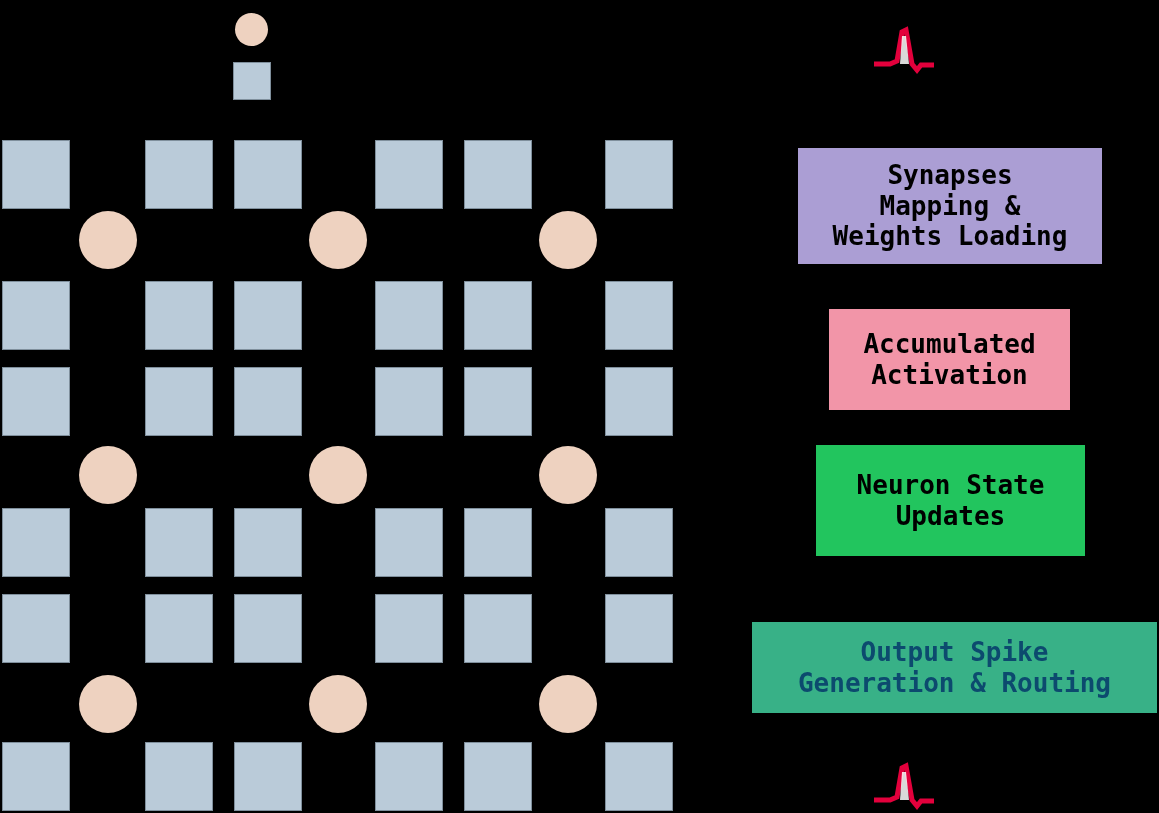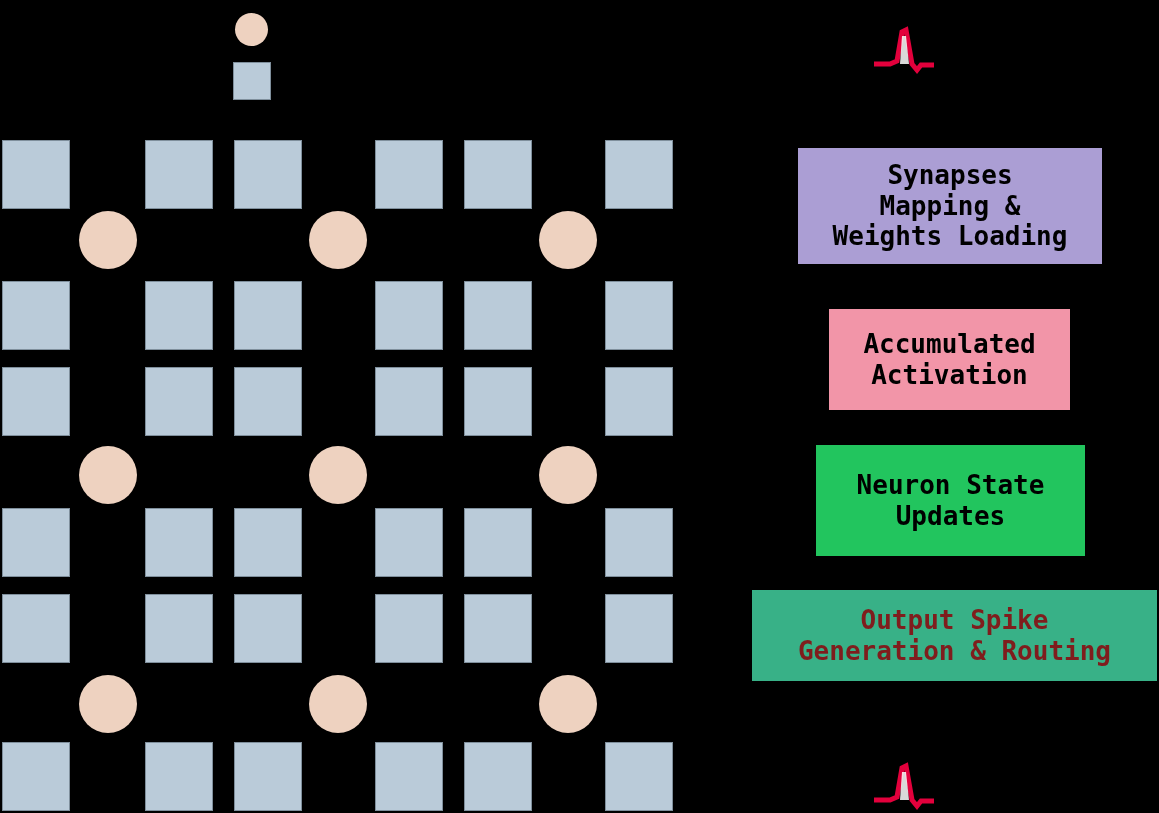--- a/index.html
+++ b/index.html
@@ -97,21 +97,21 @@
       <div class="circ" style="left: 539px; top: 675px; width: 58px; height: 58px; background: rgb(238, 210, 192);"></div>
     </div>
 
   <div class="label-box" id="box-0" style="left: 796px; top: 146px; width: 308px; height: 120px; background: rgb(171, 158, 212); font-size: 26px; color: rgb(0, 0, 0);">Synapses
 Mapping &amp;
 Weights Loading</div>
   <div class="label-box" id="box-1" style="left: 827px; top: 307px; width: 245px; height: 105px; background: rgb(242, 149, 168); font-size: 26px; color: rgb(0, 0, 0);">Accumulated
 Activation</div>
   <div class="label-box" id="box-2" style="left: 814px; top: 443px; width: 273px; height: 115px; background: #22c55e; font-size: 26px; color: rgb(0, 0, 0);">Neuron State
 Updates</div>
-  <div class="label-box" id="box-3" style="left: 750px; top: 588px; width: 409px; height: 95px; background: rgb(56, 177, 135); font-size: 26px; color: #7f1d1d;">Output Spike
+  <div class="label-box" id="box-3" style="left: 750px; top: 620px; width: 409px; height: 95px; background: rgb(56, 177, 135); font-size: 26px; color: #0c4a6e;">Output Spike
 Generation &amp; Routing</div>
 
   <svg class="spike" id="spike-0" viewBox="0 0 64 52" style="left: 872px; top: 24px; width: 64px; height: 52px;">
     <polyline points="2,40 18,40 25,37 30,8 34,6 40,40 45,46 49,41 62,41" fill="none" stroke="#e3003c" stroke-width="5" stroke-linejoin="miter" stroke-linecap="butt"></polyline>
     <polygon points="30,12 34,12 37,40 28,40" fill="#ffffff" opacity="0.85"></polygon>
   </svg>
   <svg class="spike" id="spike-1" viewBox="0 0 64 52" style="left: 872px; top: 760px; width: 64px; height: 52px;">
     <polyline points="2,40 18,40 25,37 30,8 34,6 40,40 45,46 49,41 62,41" fill="none" stroke="#e3003c" stroke-width="5" stroke-linejoin="miter" stroke-linecap="butt"></polyline>
     <polygon points="30,12 34,12 37,40 28,40" fill="#ffffff" opacity="0.85"></polygon>
   </svg>

